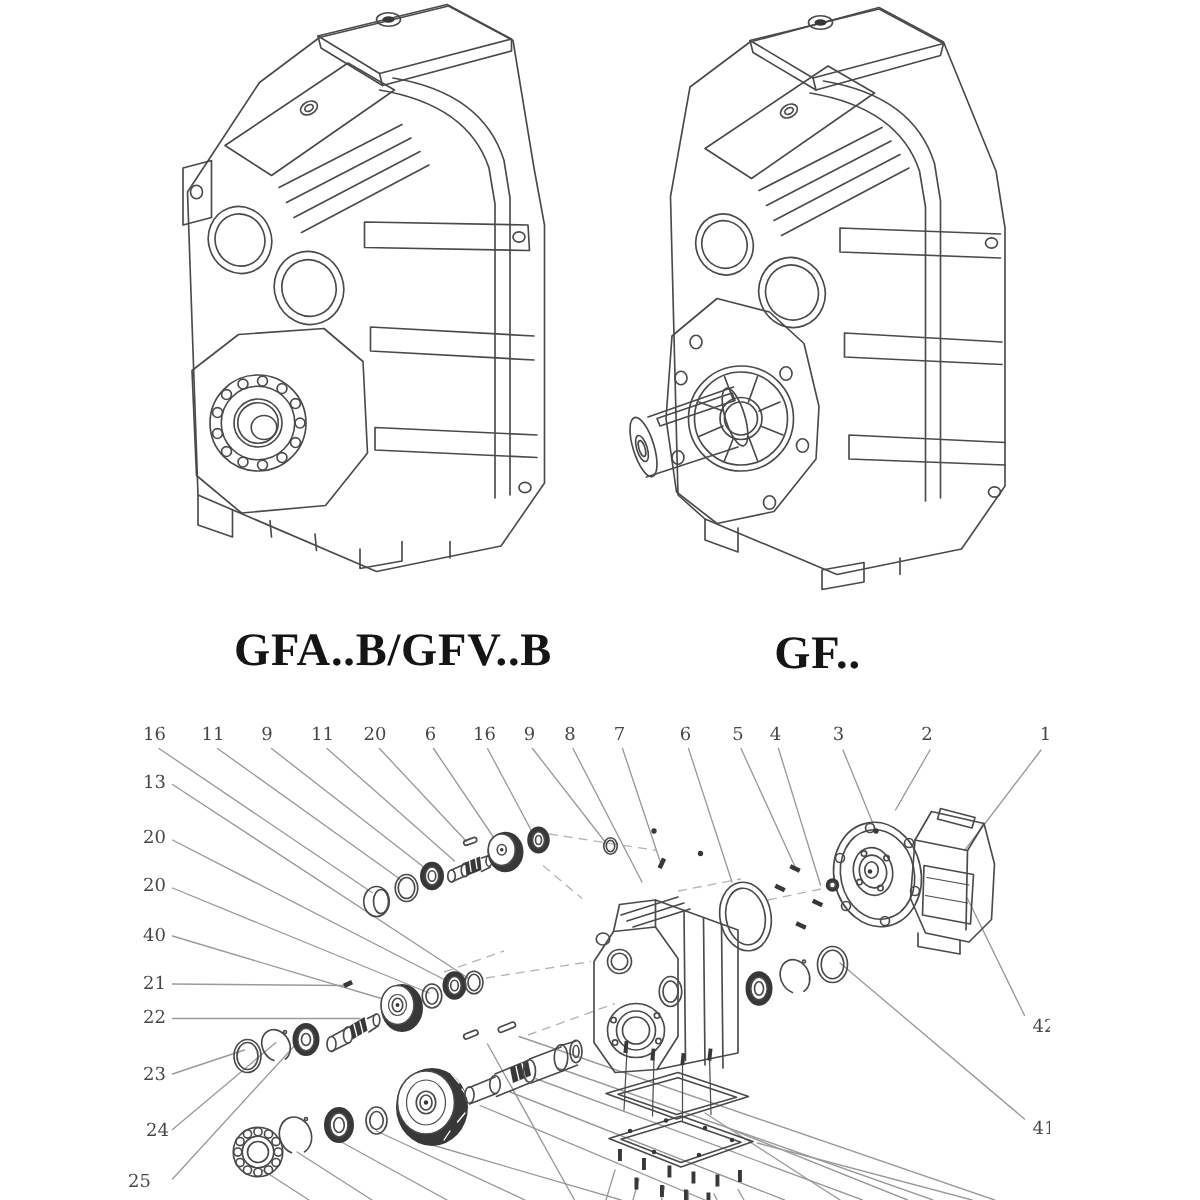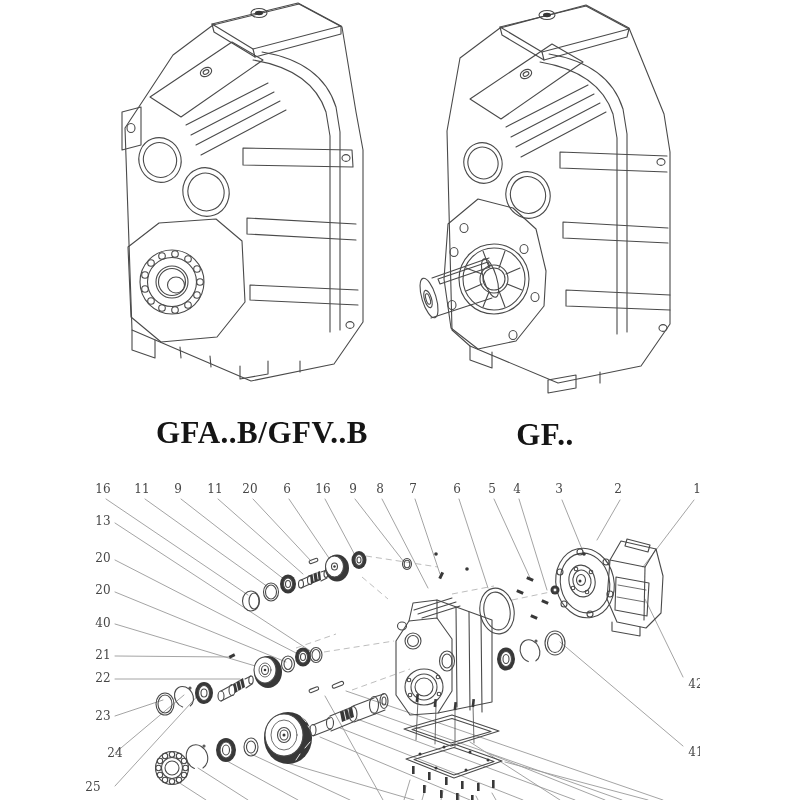--- a/index.html
+++ b/index.html
@@ -449,19 +449,19 @@
 <span class="callout" style="left:618px;top:489px">2</span>
 <span class="callout" style="left:697px;top:489px">1</span>
 
 <span class="callout" style="left:103px;top:521px">13</span>
 <span class="callout" style="left:103px;top:558px">20</span>
 <span class="callout" style="left:103px;top:590px">20</span>
 <span class="callout" style="left:103px;top:623px">40</span>
 <span class="callout" style="left:103px;top:655px">21</span>
 <span class="callout" style="left:103px;top:678px">22</span>
 <span class="callout" style="left:103px;top:716px">23</span>
-<span class="callout" style="left:115px;top:753px">24</span>
+<span class="callout" style="left:105px;top:753px">24</span>
 <span class="callout" style="left:93px;top:787px">25</span>
 
 <span class="callout" style="left:696px;top:684px">42</span>
 <span class="callout" style="left:696px;top:752px">41</span>
 
 </div>
 
 </body></html>

